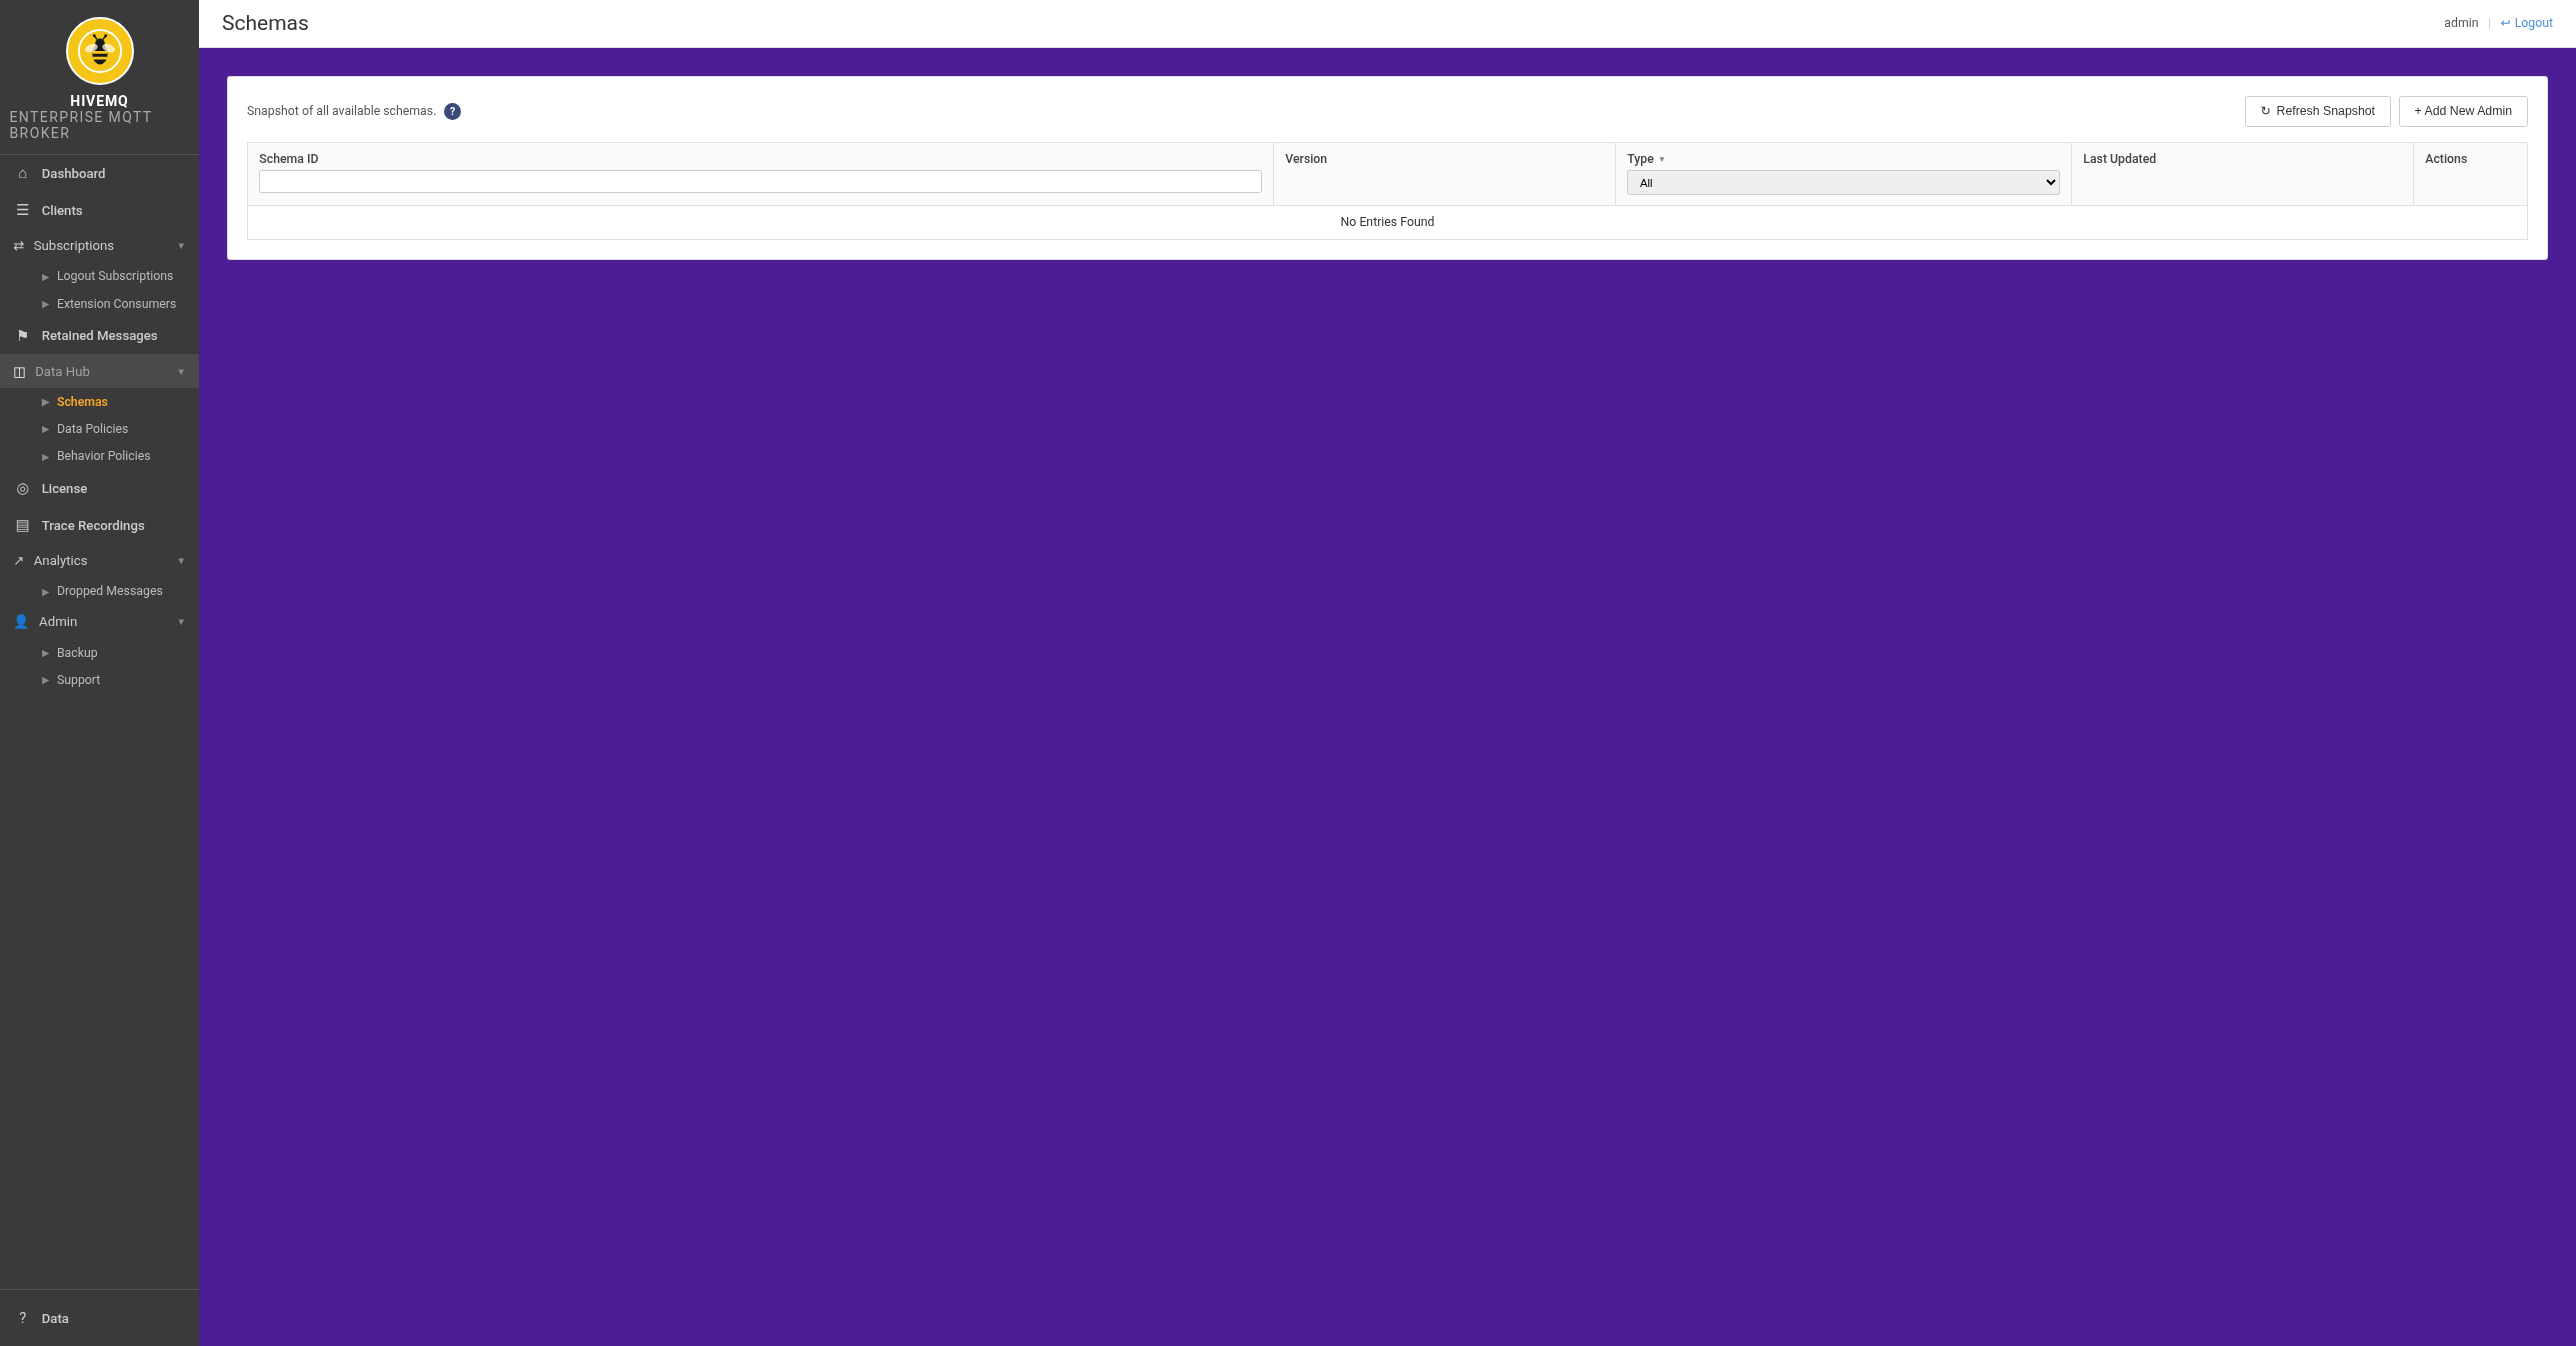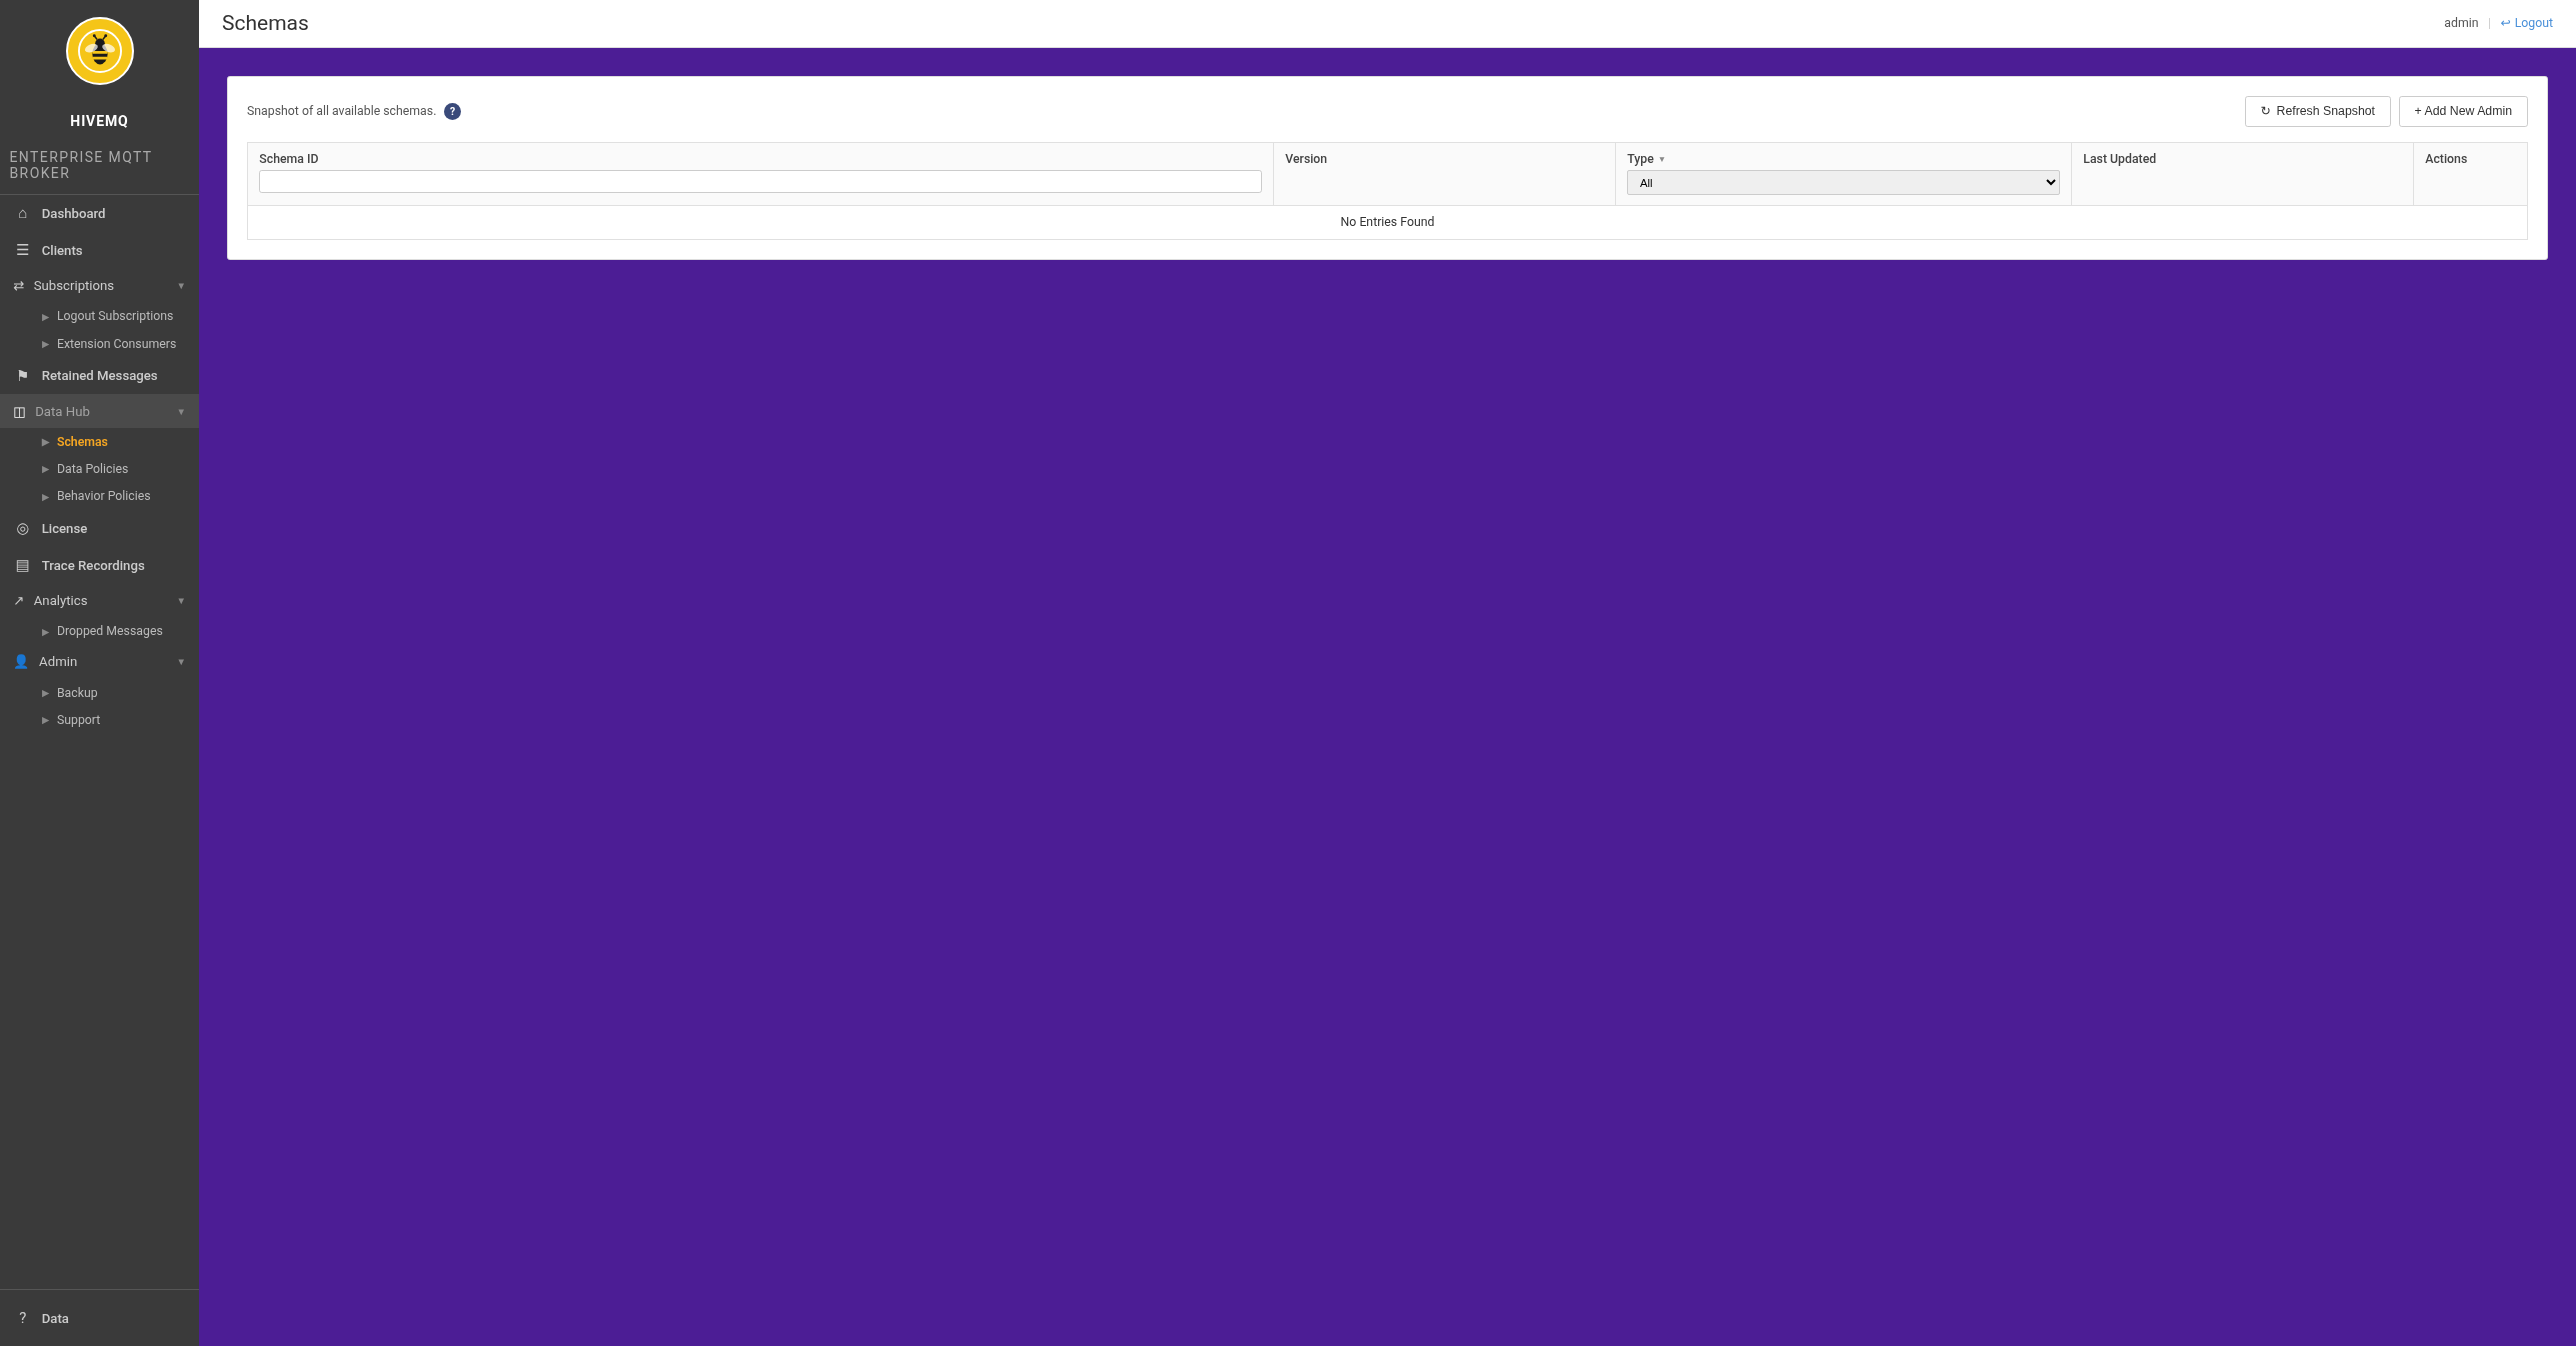--- a/index.html
+++ b/index.html
@@ -15,21 +15,20 @@
       flex-direction: column;
       height: 100vh;
       overflow-y: auto;
     }
     #logo-area {
       display: flex;
       flex-direction: column;
       align-items: center;
       padding: 17px 9.5px 13.2px;
       border-bottom: 0.9px solid #555;
-      gap: 20px;
     }
     .logo-circle {
       width: 68px; height: 68px;
       border-radius: 50%;
       background: #f5c518;
       display: flex; align-items: center; justify-content: center;
       border: 2.8px solid #fff;
       margin-bottom: 7.6px;
     }
     .logo-text { font-size: 14px; font-weight: 700; color: #fff; letter-spacing: 0.9px; }

